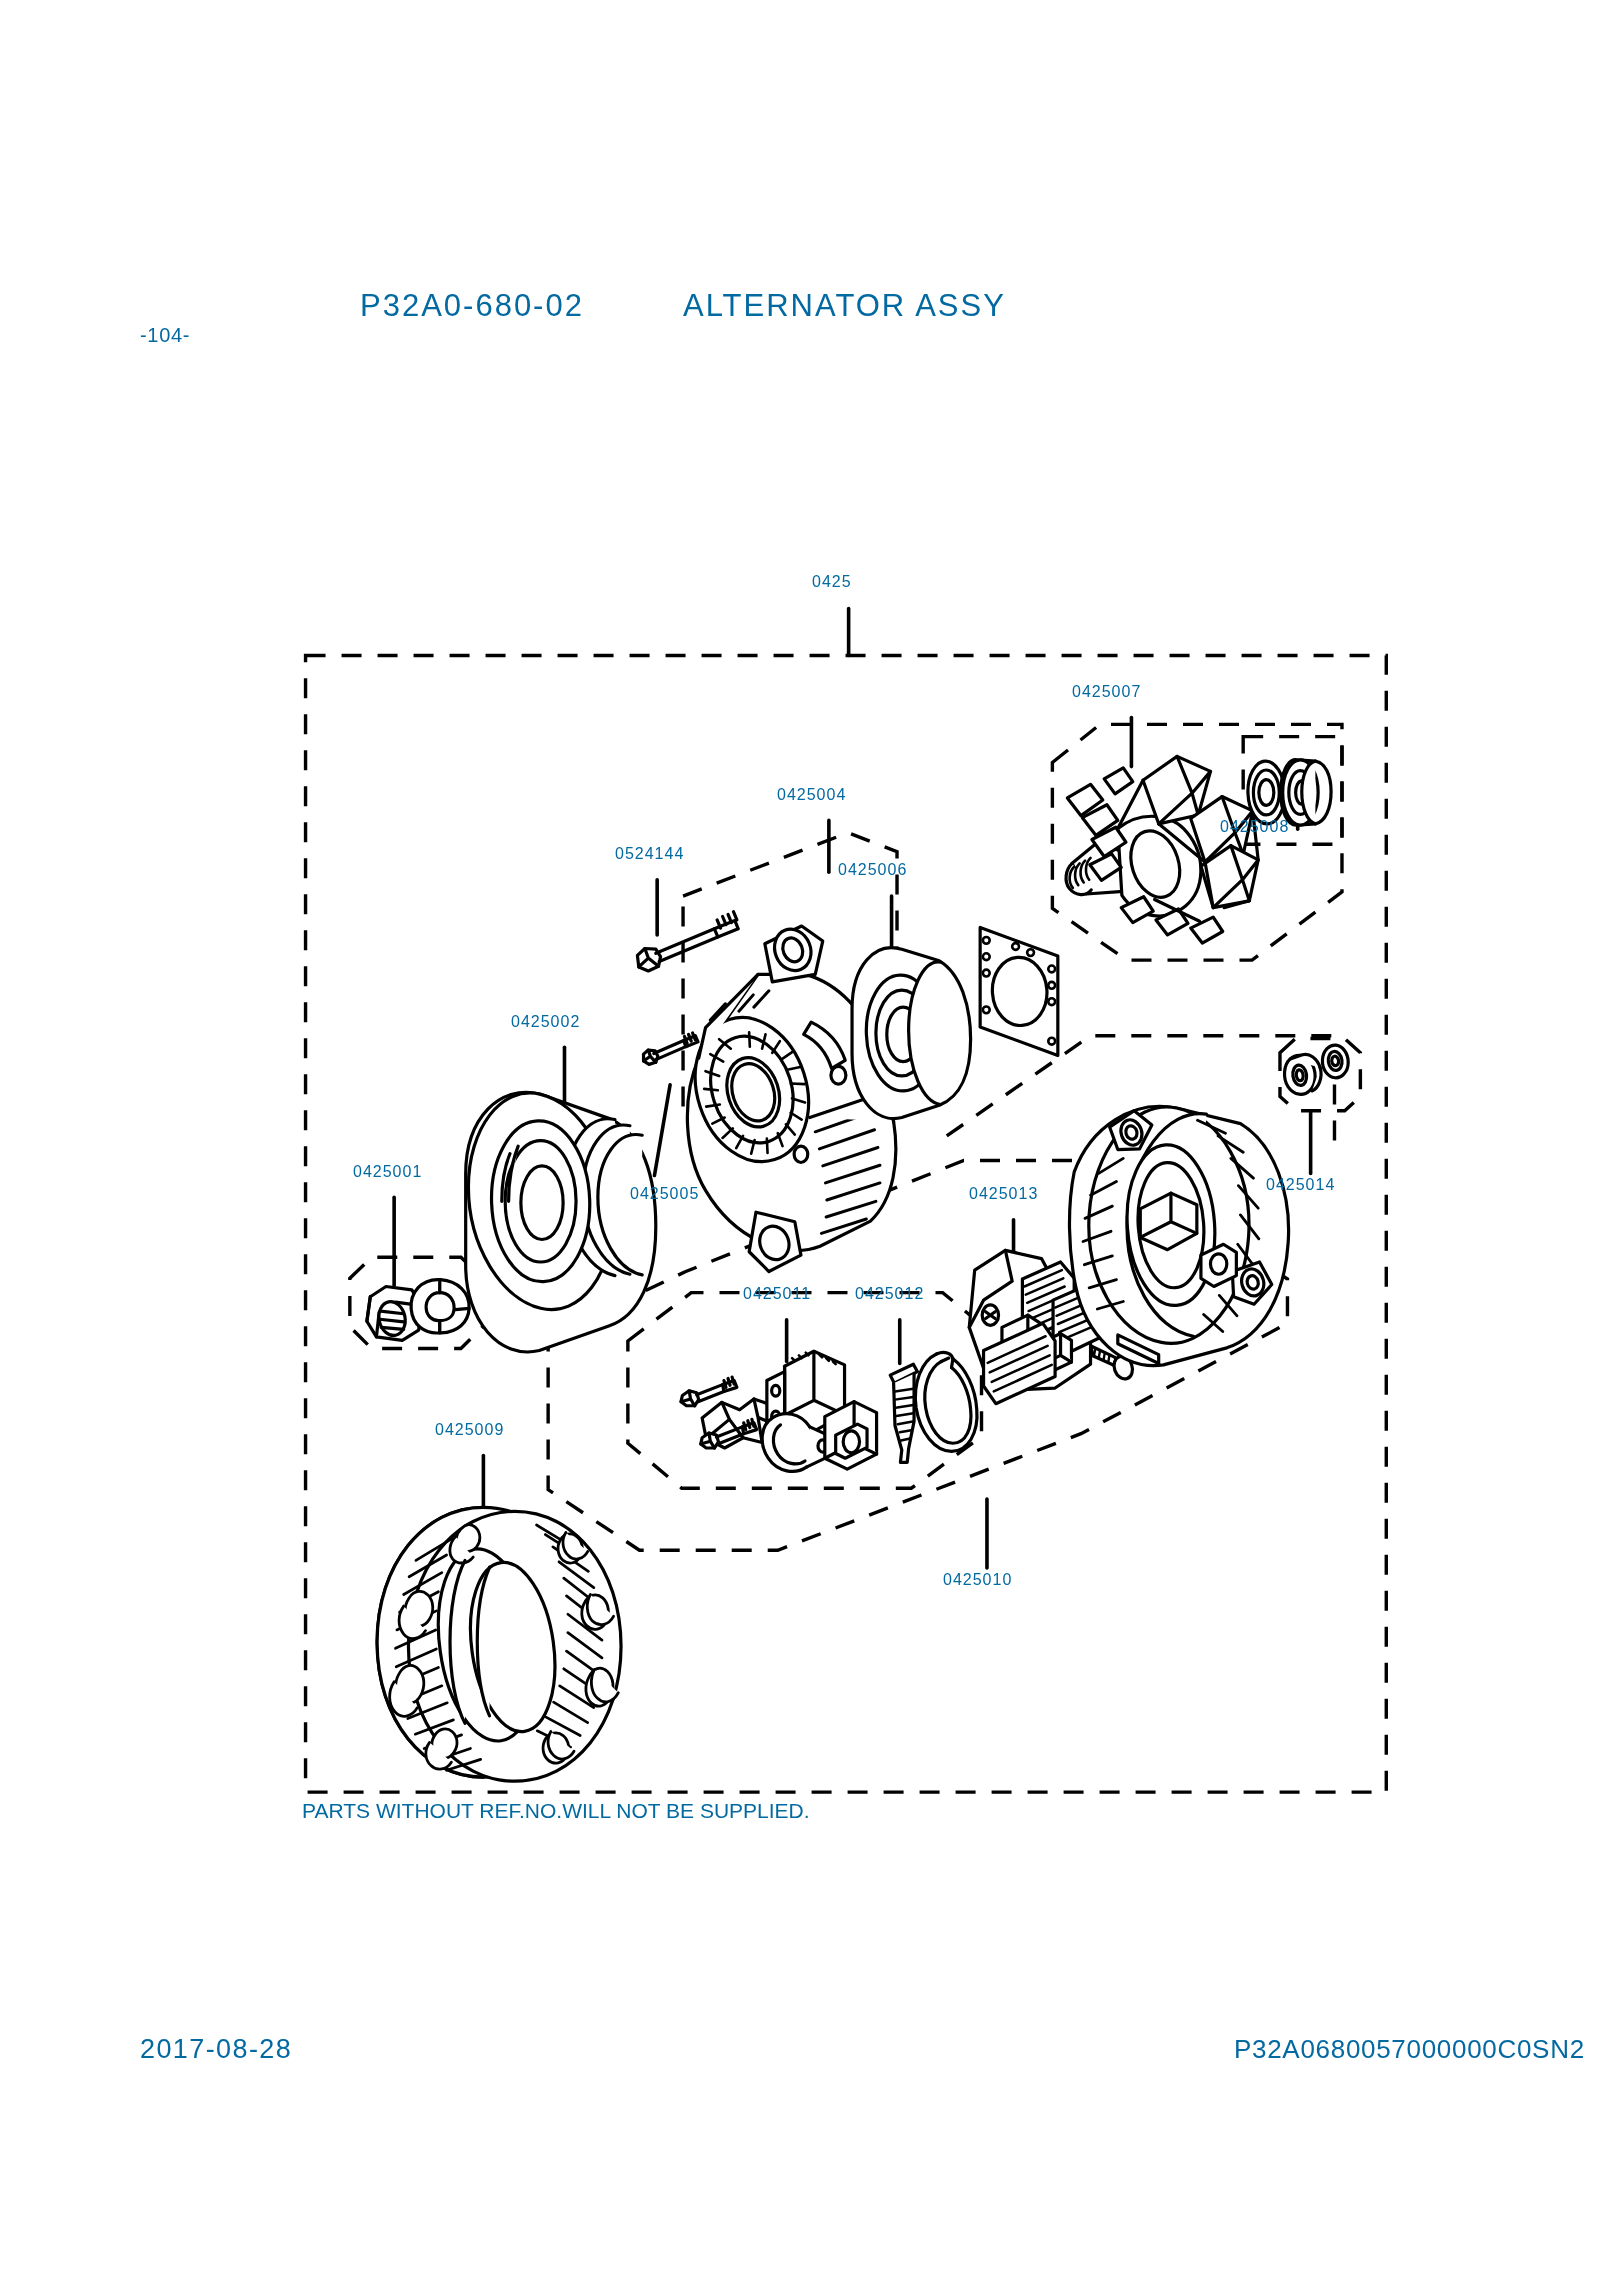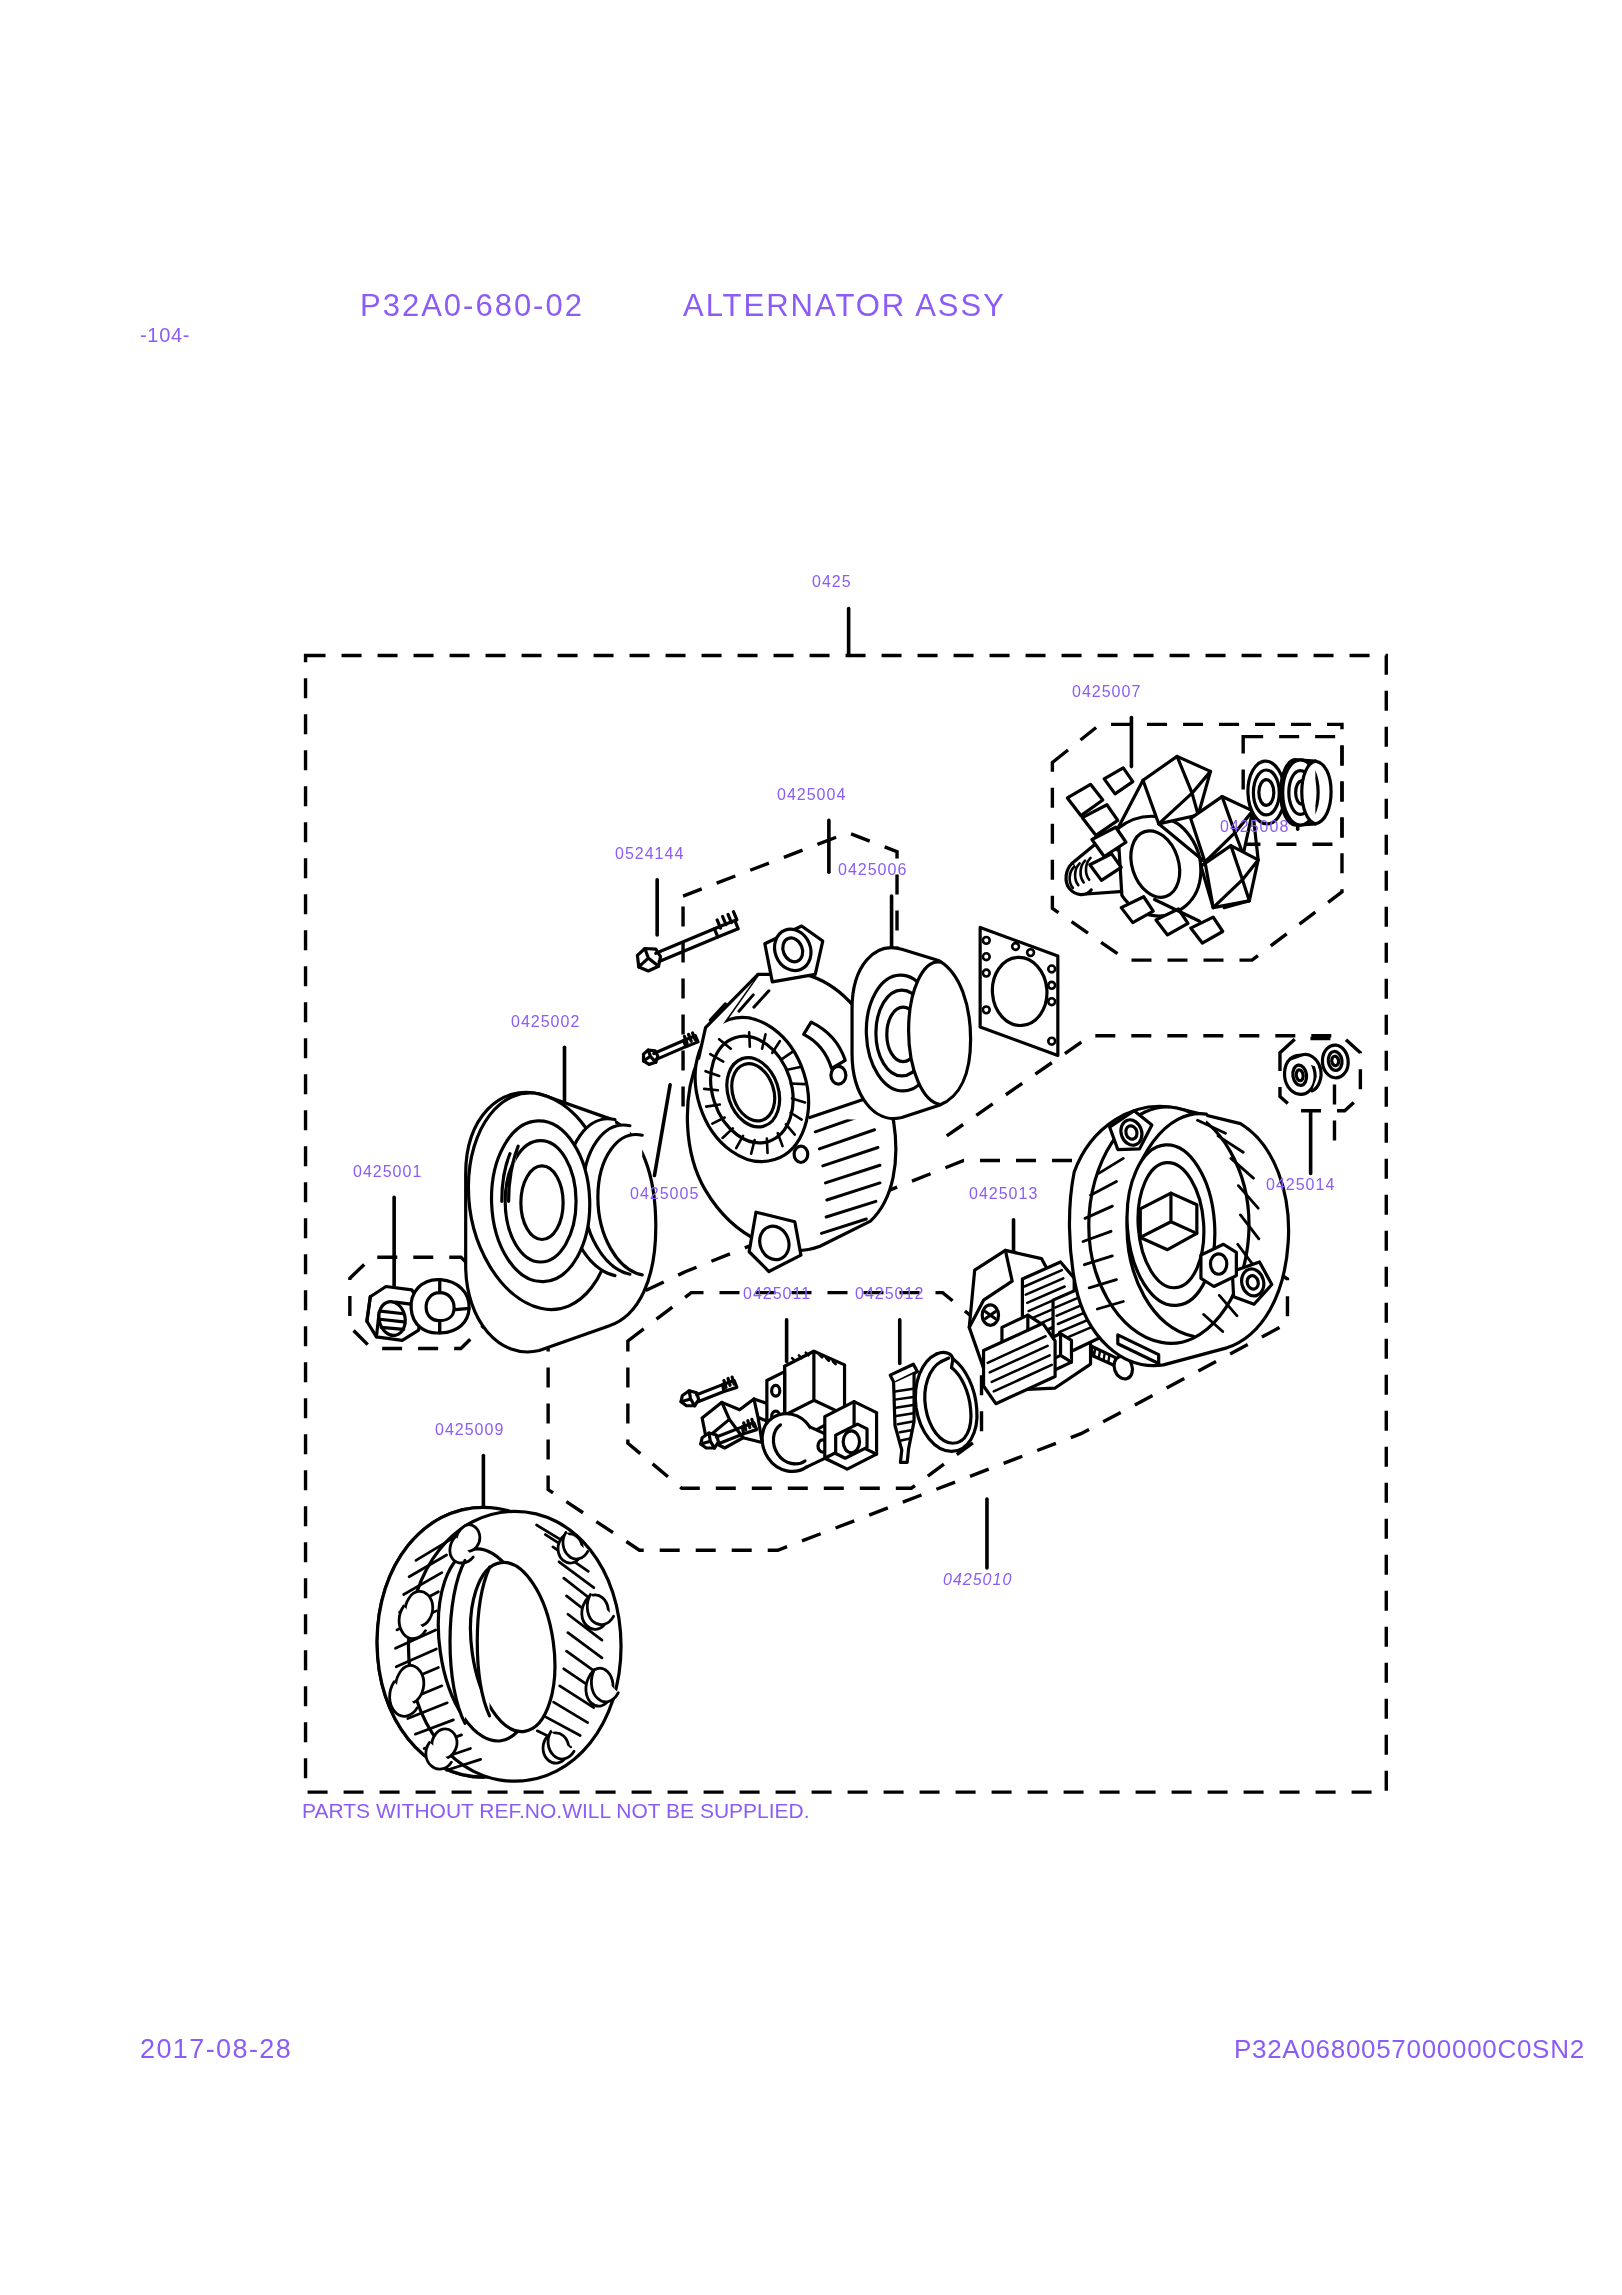--- a/index.html
+++ b/index.html
@@ -1,18 +1,18 @@
 <!DOCTYPE html>
 <html style="font-size:11px"><head>
 <meta charset="utf-8">
 <style>
   html,body{margin:0;padding:0;background:#fff;}
   body{font-family:"Liberation Sans",sans-serif;color:#000;}
   #page{position:relative;width:1623px;height:2295px;background:#fff;overflow:hidden;}
-  .t{position:absolute;white-space:pre;color:#8b5cf6;font-family:"Liberation Sans",sans-serif;}
+  .t{position:absolute;white-space:pre;color:#0369a1;font-family:"Liberation Sans",sans-serif;}
   #page-no{left:140px;top:324px;font-size:20px;letter-spacing:0.7px;}
   #drawing-no{left:360px;top:288px;font-size:31px;letter-spacing:2px;}
   #drawing-title{left:683px;top:288px;font-size:31px;letter-spacing:2px;}
   #footer-date{left:140px;top:2034px;font-size:27px;letter-spacing:1.4px;}
   #footer-code{left:1234px;top:2034px;font-size:26px;letter-spacing:0.7px;}
   #supply-note{left:302px;top:1799px;font-size:21px;letter-spacing:0px;}
   .ref{position:absolute;font-size:16px;letter-spacing:1px;white-space:nowrap;}
   svg.layer{position:absolute;left:0;top:0;width:1623px;height:2295px;overflow:visible;pointer-events:none;}
   svg.layer *{vector-effect:non-scaling-stroke;}
 </style>
@@ -378,21 +378,21 @@
   <div class="t ref" style="left:812px; top:573px;">0425</div>
   <div class="t ref" style="left:353px;  top:1163px;">0425001</div>
   <div class="t ref" style="left:511px;  top:1013px;">0425002</div>
   <div class="t ref" style="left:615px;  top:845px;">0524144</div>
   <div class="t ref" style="left:777px; top:786px;">0425004</div>
   <div class="t ref" style="left:630px;  top:1185px;">0425005</div>
   <div class="t ref" style="left:838px; top:861px;">0425006</div>
   <div class="t ref" style="left:1072px; top:683px;">0425007</div>
   <div class="t ref" style="left:1220px; top:818px;">0425008</div>
   <div class="t ref" style="left:435px;  top:1421px;">0425009</div>
-  <div class="t ref" style="left:943px; top:1571px;font-style:italic;">0425010</div>
+  <div class="t ref" style="left:943px; top:1571px;">0425010</div>
   <div class="t ref" style="left:743px; top:1285px;">0425011</div>
   <div class="t ref" style="left:855px; top:1285px;">0425012</div>
   <div class="t ref" style="left:969px; top:1185px;">0425013</div>
   <div class="t ref" style="left:1266px; top:1176px;">0425014</div>
 
   <div class="t" id="supply-note">PARTS WITHOUT REF.NO.WILL NOT BE SUPPLIED.</div>
   <div class="t" id="footer-date">2017-08-28</div>
   <div class="t" id="footer-code">P32A0680057000000C0SN2</div>
 
 </div>

